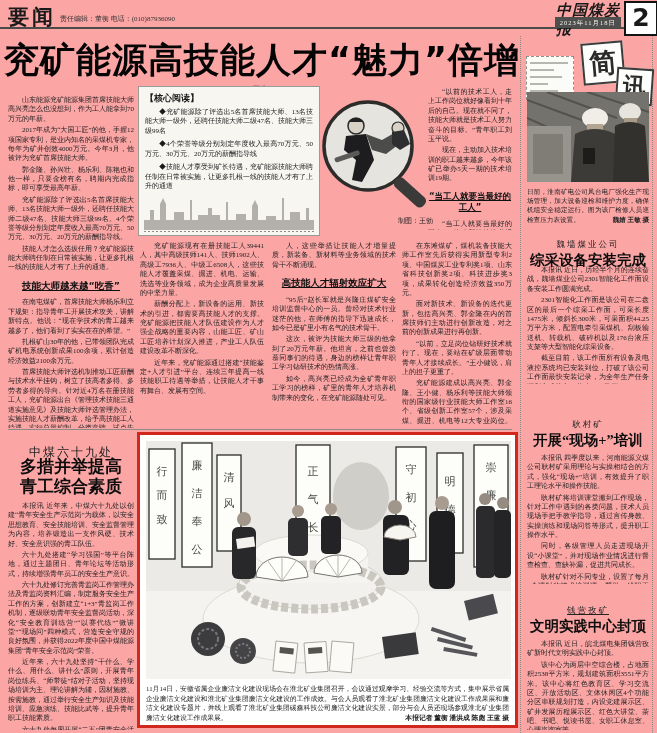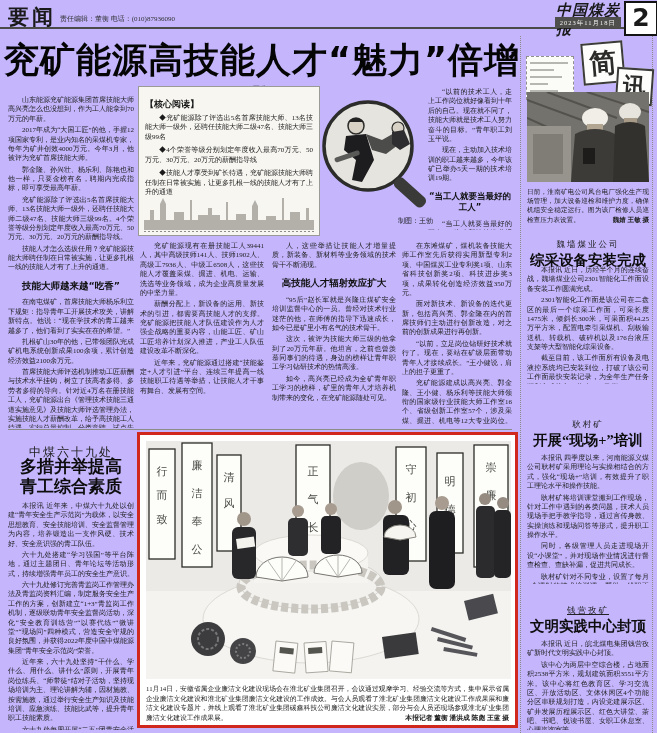--- a/index.html
+++ b/index.html
@@ -1,35 +1,35 @@
 <!DOCTYPE html>
 <html><head>
 <meta charset="utf-8">
 <style>
   html,body{margin:0;padding:0;background:#e9e9e7;}
-  .page{position:relative;width:657px;height:733px;background:#c4b5fd;overflow:hidden;
+  .page{position:relative;width:657px;height:733px;background:#fca5a5;overflow:hidden;
         font-family:"Liberation Serif",serif;color:#1a1a1a;}
   .abs{position:absolute;}
   p{margin:0 0 2px 0;text-indent:2em;}
   .bt{font-size:7px;line-height:1.34;text-align:justify;color:#222;overflow:hidden;}
   .sub{font-weight:bold;text-align:center;font-size:9.5px;margin:7px 0 6px 0;text-indent:0;
-       font-family:"DejaVu Sans",sans-serif;color:#111;}
+       font-family:"DejaVu Sans",sans-serif;color:#111;text-decoration:underline;}
   .kicker{text-align:center;font-size:12px;letter-spacing:2px;color:#222;}
   .art-head{text-align:center;font-weight:bold;color:#0d0d0d;font-family:"Liberation Serif",serif;}
   .section-title{font-family:"DejaVu Sans",sans-serif;font-weight:bold;font-size:21px;letter-spacing:3px;}
   .editor{font-size:7px;color:#333;}
   .rule{background:#4a4a48;}
   .masthead{font-size:15px;font-weight:bold;font-style:italic;letter-spacing:1px;font-family:"Liberation Serif",serif;}
   .datebar{background:#4e4e4c;color:#f2f2f0;font-size:6.5px;text-align:center;line-height:11px;letter-spacing:1px;}
   .pagenum{border:2px solid #141414;background:#fff;text-align:center;font-family:"DejaVu Sans",sans-serif;
            font-weight:bold;font-size:25px;line-height:30px;}
   .headline{font-family:"DejaVu Sans",sans-serif;font-weight:900;font-size:35px;letter-spacing:1px;
             text-align:center;color:#050505;white-space:nowrap;}
   .byline{text-align:center;font-size:8px;color:#333;}
-  .corebox{border:1px solid #9a9a96;background:#f7f6f1;padding:11px 6px 2px 6px;box-sizing:border-box;}
+  .corebox{border:1px solid #9a9a96;background:#f7f6f1;padding:5px 6px 2px 6px;box-sizing:border-box;}
   .core-title{font-weight:bold;font-size:9px;margin-bottom:3px;font-family:"DejaVu Sans",sans-serif;}
   .corebox p{font-size:7px;line-height:1.35;text-align:justify;margin-bottom:4px;}
   .dotv{border-left:1px dotted #8b8b88;width:0;}
   .photo-frame{border:3px solid #d0281c;background:#fff;box-sizing:border-box;padding:6px;}
   .cap{font-size:6.8px;line-height:1.4;text-align:justify;color:#222;}
   .bubble{border:2px solid #3c3c3a;background:#fdfdfb;text-align:center;
           font-family:"Liberation Serif",serif;font-weight:bold;color:#2b2b29;}
   .winicon{border:1px dashed #8f8f8b;background:#fbfbf8;}
   .winline{position:absolute;background:#b7b7b2;height:2px;}
 </style>

